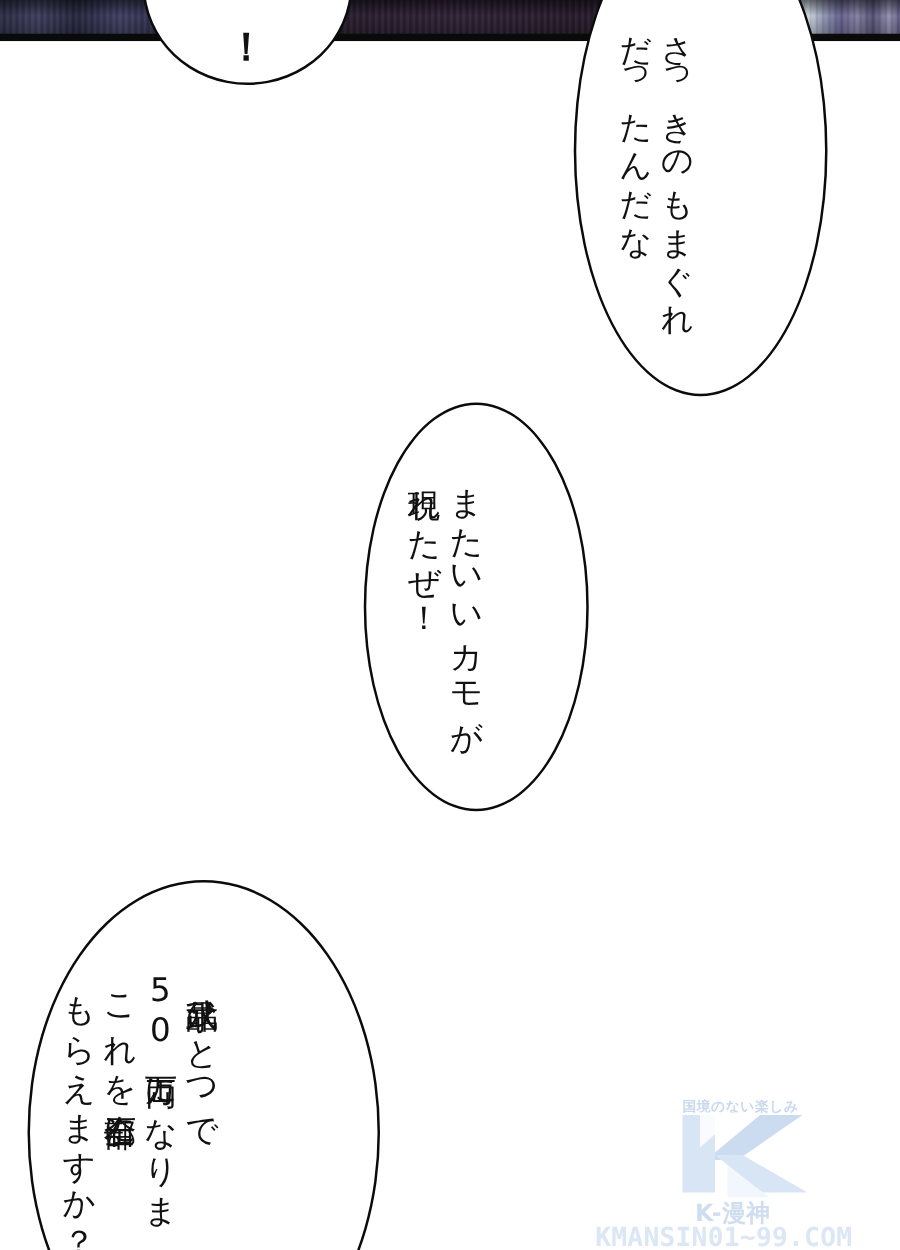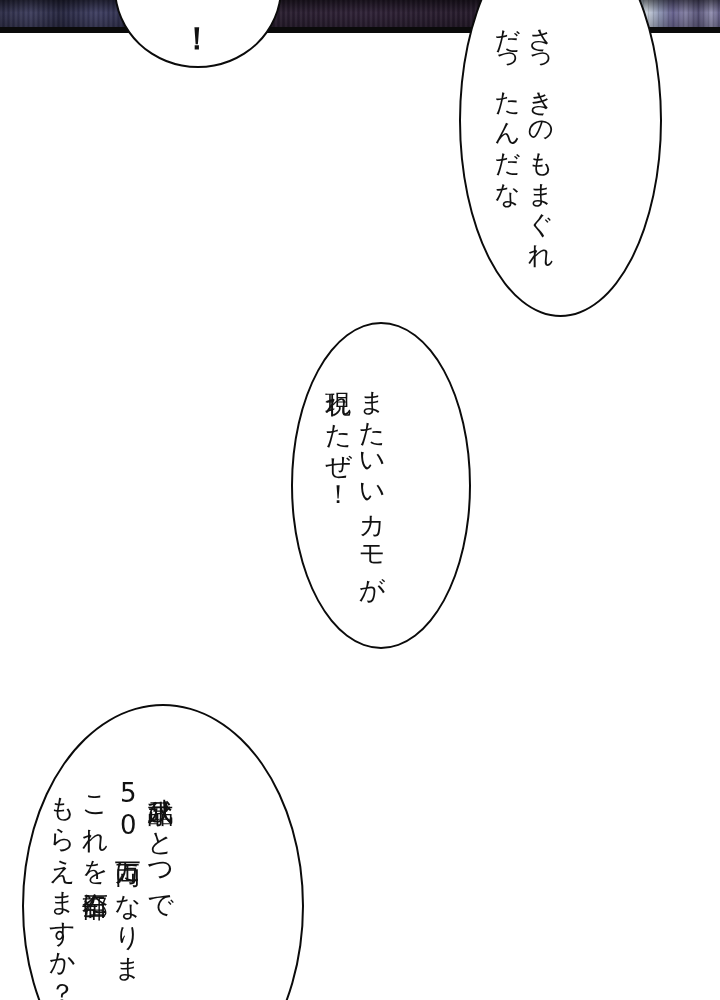--- a/index.html
+++ b/index.html
@@ -242,14 +242,30 @@
 現れたぜ！</div>
   </div>
 
   <div class="bubble" id="bubble-price">
     <div class="bubble-text">武水晶ひとつで
 50万両になりま
 これを全部石に
 もらえますか？</div>
   </div>
 
+  <div id="watermark">
+    <div class="wm-tagline">国境のない楽しみ</div>
+
+    <svg class="wm-mark" viewBox="0 0 120 70" xmlns="http://www.w3.org/2000/svg">
+
+      <polygon points="4,4 30,4 30,66 4,66" fill="#d8e5f4"></polygon>
+      <polygon points="30,34 66,4 100,4 48,40 30,40" fill="#cbdcf1"></polygon>
+      <polygon points="30,36 52,36 104,66 68,66" fill="#d8e5f4"></polygon>
+      <polygon points="18,2 50,2 18,30" fill="#ffffff" opacity="0.85"></polygon>
+      <polygon points="40,44 74,70 40,70" fill="#eaf2fb" opacity="0.6"></polygon>
+    </svg>
+
+    <div class="wm-brand">K-漫神</div>
+
+    <div class="wm-url">KMANSIN01~99.COM</div>
+  </div>
 
 </div>
 
 </body></html>

